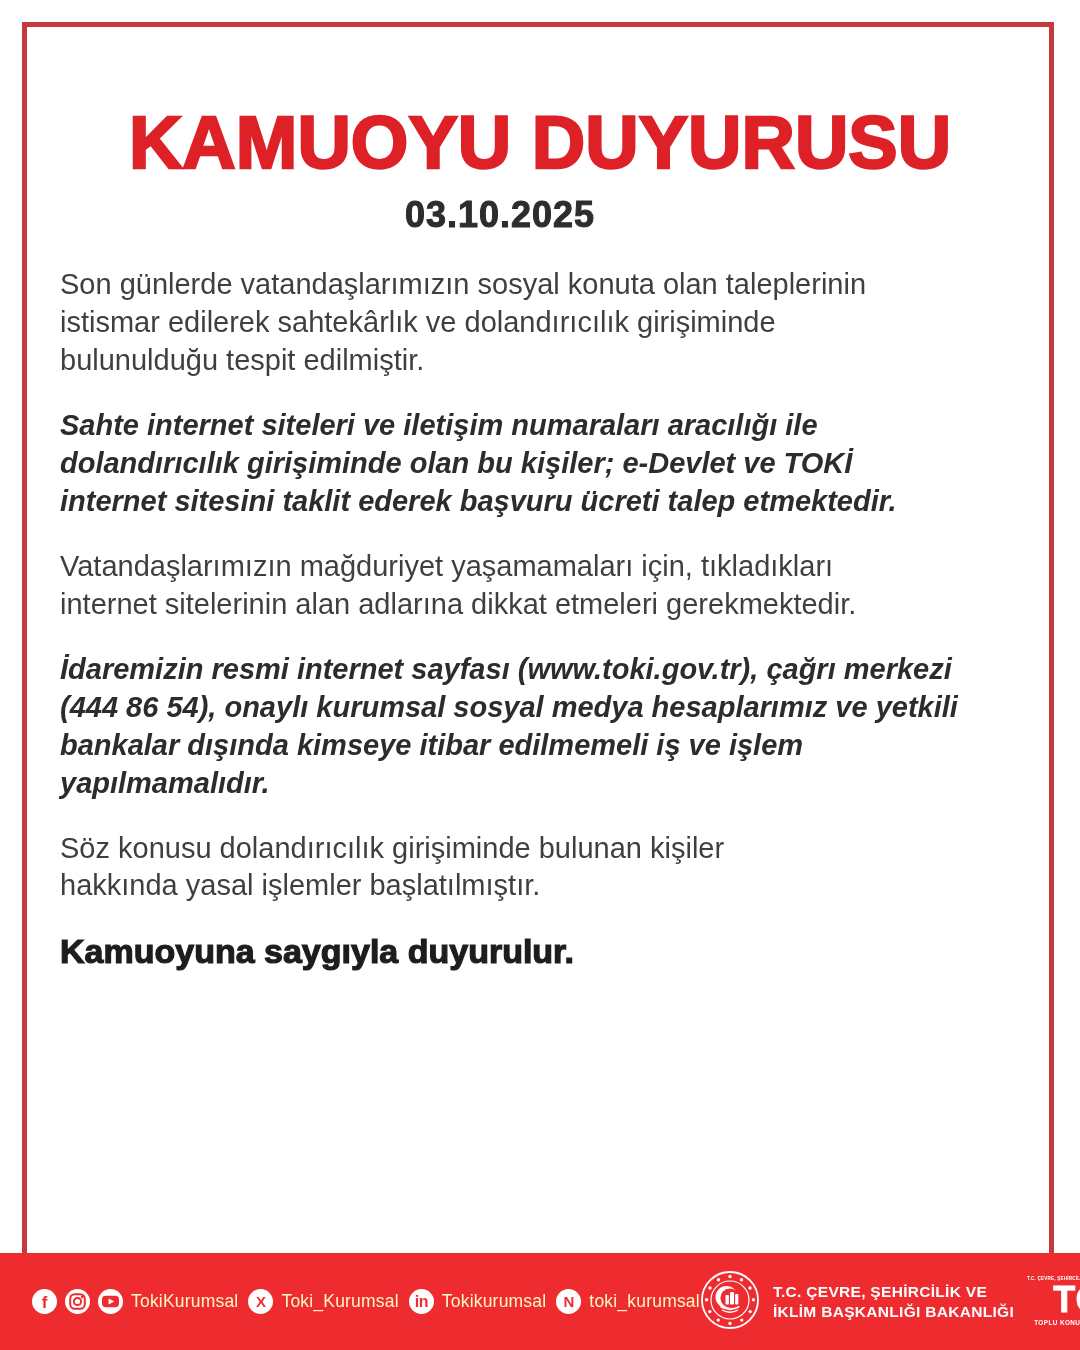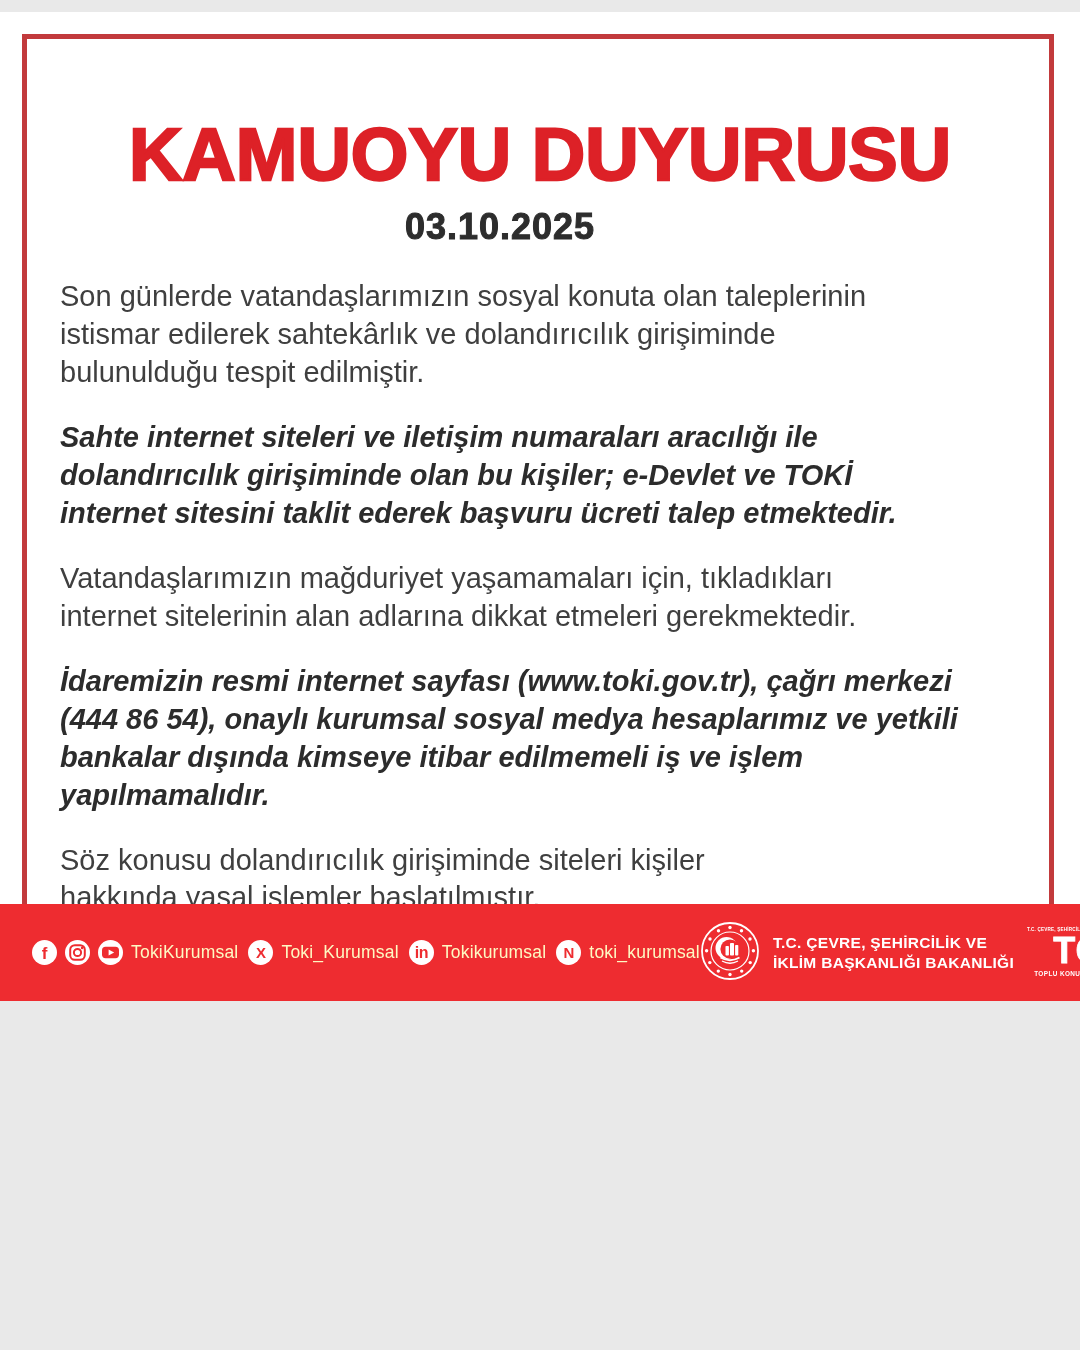--- a/index.html
+++ b/index.html
@@ -7,25 +7,25 @@
     --footer-red:#ee2c30;
     --border-red:#c23a3c;
     --body-text:#3f3f3f;
     --emphasis-text:#2c2c2c;
     --date-text:#2d2d2d;
     --closing-text:#1d1d1d;
   }
   html,body{margin:0;padding:0;background:#e9e9e9;}
   .page{
     position:relative;
-    width:1080px;height:989px;
+    width:1080px;height:1350px;
     background:#ffffff;
     overflow:hidden;
     font-family:"Liberation Sans", sans-serif;
-    margin:12px auto;
+    margin:0 auto;
   }
   .frame-border{
     position:absolute;
     left:22px;top:22px;right:26px;bottom:22px;
     border:5px solid var(--border-red);
     pointer-events:none;
   }
   .title{
     margin:104px 0 0 0;
     text-align:center;
@@ -171,21 +171,21 @@
 bulunulduğu tespit edilmiştir.</p>
     <p class="em">Sahte internet siteleri ve iletişim numaraları aracılığı ile
 dolandırıcılık girişiminde olan bu kişiler; e-Devlet ve TOKİ
 internet sitesini taklit ederek başvuru ücreti talep etmektedir.</p>
     <p>Vatandaşlarımızın mağduriyet yaşamamaları için, tıkladıkları
 internet sitelerinin alan adlarına dikkat etmeleri gerekmektedir.</p>
     <p class="em">İdaremizin resmi internet sayfası (www.toki.gov.tr), çağrı merkezi
 (444 86 54), onaylı kurumsal sosyal medya hesaplarımız ve yetkili
 bankalar dışında kimseye itibar edilmemeli iş ve işlem
 yapılmamalıdır.</p>
-    <p>Söz konusu dolandırıcılık girişiminde siteleri kişiler
+    <p>Söz konusu dolandırıcılık girişiminde bulunan kişiler
 hakkında yasal işlemler başlatılmıştır.</p>
     <div class="closing">Kamuoyuna saygıyla duyurulur.</div>
   </div>
 
   <div class="footer">
 
     <div class="social">
 
       <div class="social-group">
         <span class="icon-circle">

